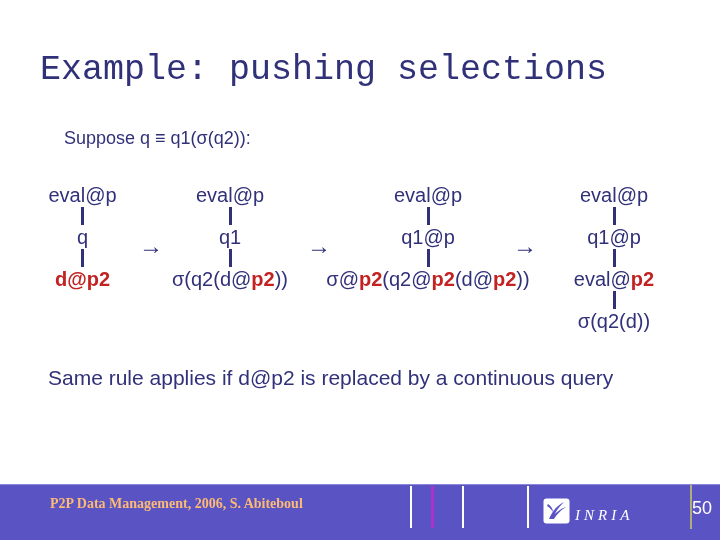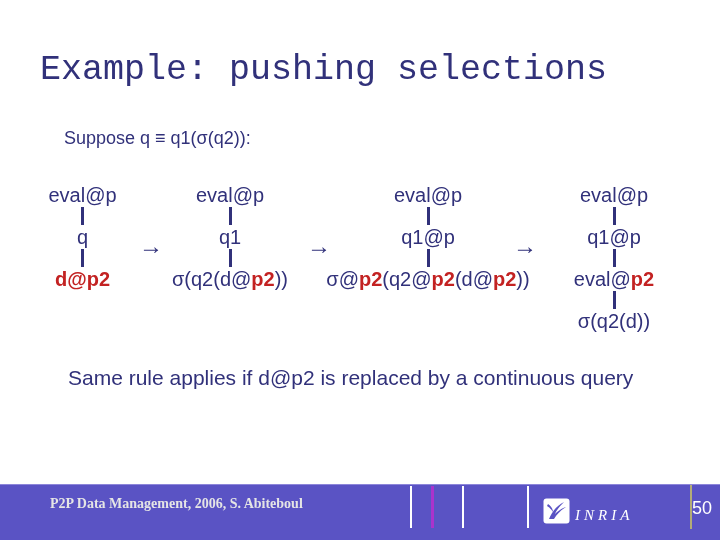--- a/index.html
+++ b/index.html
@@ -41,33 +41,33 @@
   .c-navy{color:#31317a;}
   .c-red{color:#c32222;font-weight:bold;}
   .arrow{
     position:absolute;top:232px;width:36px;height:28px;
     font-size:24px;color:#31317a;text-align:center;line-height:28px;
   }
   .arrow-1{left:133px;}
   .arrow-2{left:301px;}
   .arrow-3{left:507px;}
   .bottom-note{
-    position:absolute;left:68px;top:366px;
+    position:absolute;left:48px;top:366px;
     font-size:21px;color:#31317a;white-space:nowrap;
   }
   .footer{
     position:absolute;left:0;top:484px;width:720px;height:56px;
     background:#5a53c4;
     border-top:1px solid #8d86da;
     box-sizing:border-box;
   }
   .credit{
     position:absolute;left:50px;top:11px;
     font-family:"Liberation Serif", serif;
-    font-weight:bold;font-size:14px;color:#e5e5e5;
+    font-weight:bold;font-size:14px;color:#fdba74;
     white-space:nowrap;
   }
   .vline{position:absolute;top:1px;width:2px;height:42px;background:#ffffff;}
   .vline-1{left:410px;}
   .vline-2{left:431px;width:3px;background:#aa33cc;}
   .vline-3{left:462px;}
   .vline-4{left:527px;}
   .vline-5{left:690px;top:0px;height:44px;background:#b3ac77;}
   .inria{
     position:absolute;left:543px;top:13px;

